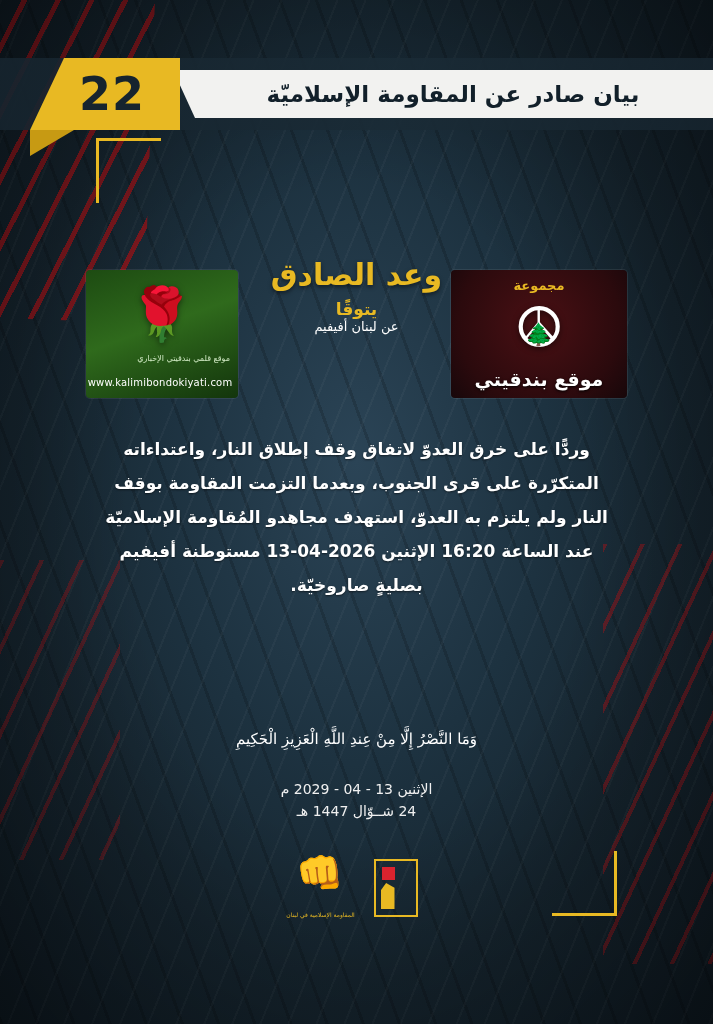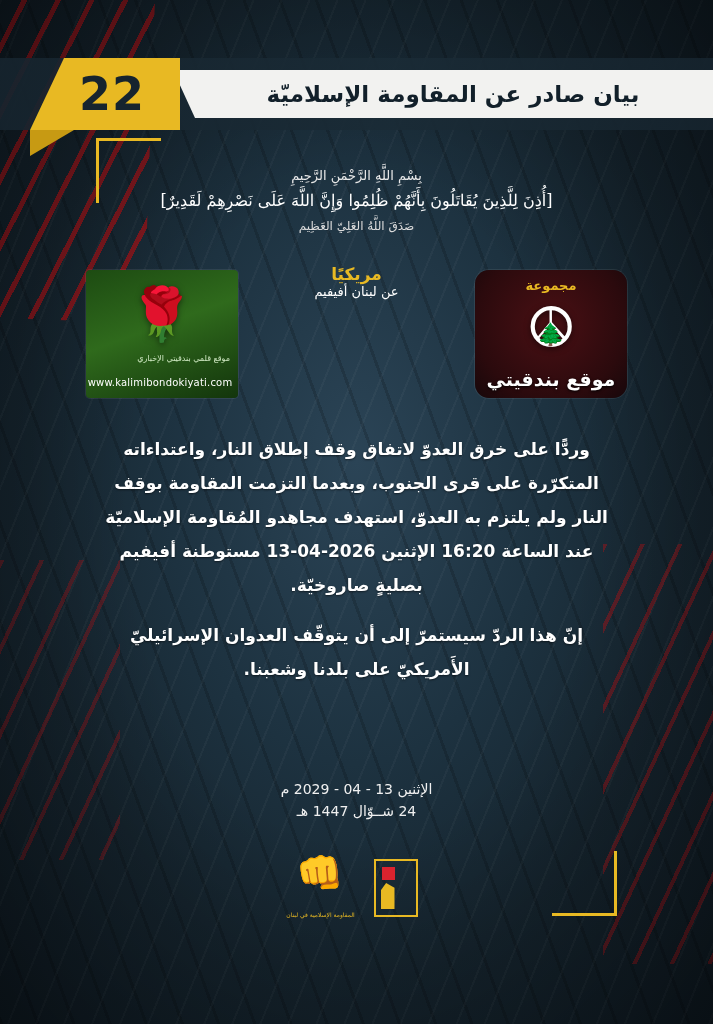--- a/index.html
+++ b/index.html
@@ -148,22 +148,22 @@
 
   
   .logos {
     position: absolute;
     left: 86px; right: 86px; top: 258px;
     height: 150px;
   }
   .logo-left {
     position: absolute;
     right: 0; top: 12px;
-    width: 152px; height: 128px;
-    border-radius: 14px;
+    width: 176px; height: 128px;
+    border-radius: 4px;
     background: radial-gradient(circle at 50% 42%, #4a1014 0%, #2b0a0d 70%, #17070a 100%);
     overflow: hidden;
     box-shadow: 0 0 0 1px rgba(255,255,255,0.08);
   }
   .logo-left .kicker {
     position: absolute;
     top: 8px; left: 0; right: 0;
     text-align: center;
     color: #e8b923;
     font-size: 13px;
@@ -360,48 +360,44 @@
 
   <div class="header">
     <div class="header-dark"></div>
     <div class="header-white"></div>
     <div class="header-title">بيان صادر عن المقاومة الإسلاميّة</div>
     <div class="header-gold"></div>
     <div class="header-gold-tail"></div>
     <div class="header-num">22</div>
   </div>
 
-  <div class="invocation">
-    <div class="bismillah">بِسْمِ اللَّهِ الرَّحْمَنِ الرَّحِيمِ</div>
-    <div class="ayah">[أُذِنَ لِلَّذِينَ يُقَاتَلُونَ بِأَنَّهُمْ ظُلِمُوا وَإِنَّ اللَّهَ عَلَى نَصْرِهِمْ لَقَدِيرٌ]</div>
-    <div class="sadaqa">صَدَقَ اللَّهُ العَلِيّ العَظِيم</div>
-  </div>
 
   <div class="logos">
     <div class="logo-left">
       <div class="kicker">مجموعة</div>
       <div class="dove">☮</div>
       <div class="cedar">🌲</div>
       <div class="brand">موقع بندقيتي</div>
     </div>
 
     <div class="logo-center">
-      <div class="sub1">مريكيًا</div>
+      <div class="arabic-art">وعد الصادق</div>
+      <div class="sub1">يتوقًا</div>
       <div class="sub2">عن لبنان أفيفيم</div>
     </div>
 
     <div class="logo-right">
       <div class="rose">🌹</div>
       <div class="site-name">موقع قلمي بندقيتي الإخباري</div>
       <div class="url">www.kalimibondokiyati.com</div>
     </div>
   </div>
 
   <div class="body-text">وردًّا على خرق العدوّ لاتفاق وقف إطلاق النار، واعتداءاته المتكرّرة على قرى الجنوب، وبعدما التزمت المقاومة بوقف النار ولم يلتزم به العدوّ، استهدف مجاهدو المُقاومة الإسلاميّة عند الساعة 16:20 الإثنين 2026-04-13 مستوطنة أفيفيم بصليةٍ صاروخيّة.</div>
-  <div class="para-2">إنّ هذا الردّ سيستمرّ إلى أن يتوقّف العدوان الإسرائيليّ الأَمريكيّ على بلدنا وشعبنا.</div>
+  <div class="closing-ayah">وَمَا النَّصْرُ إِلَّا مِنْ عِندِ اللَّهِ الْعَزِيزِ الْحَكِيمِ</div>
 
   <div class="dates">
     <div>الإثنين 13 - 04 - 2029 م</div>
     <div>24 شــوّال 1447 هـ</div>
   </div>
 
   <div class="footer-emblems">
     <div class="emblem-a">
       <div class="square"></div>
       <div class="dot"></div>

